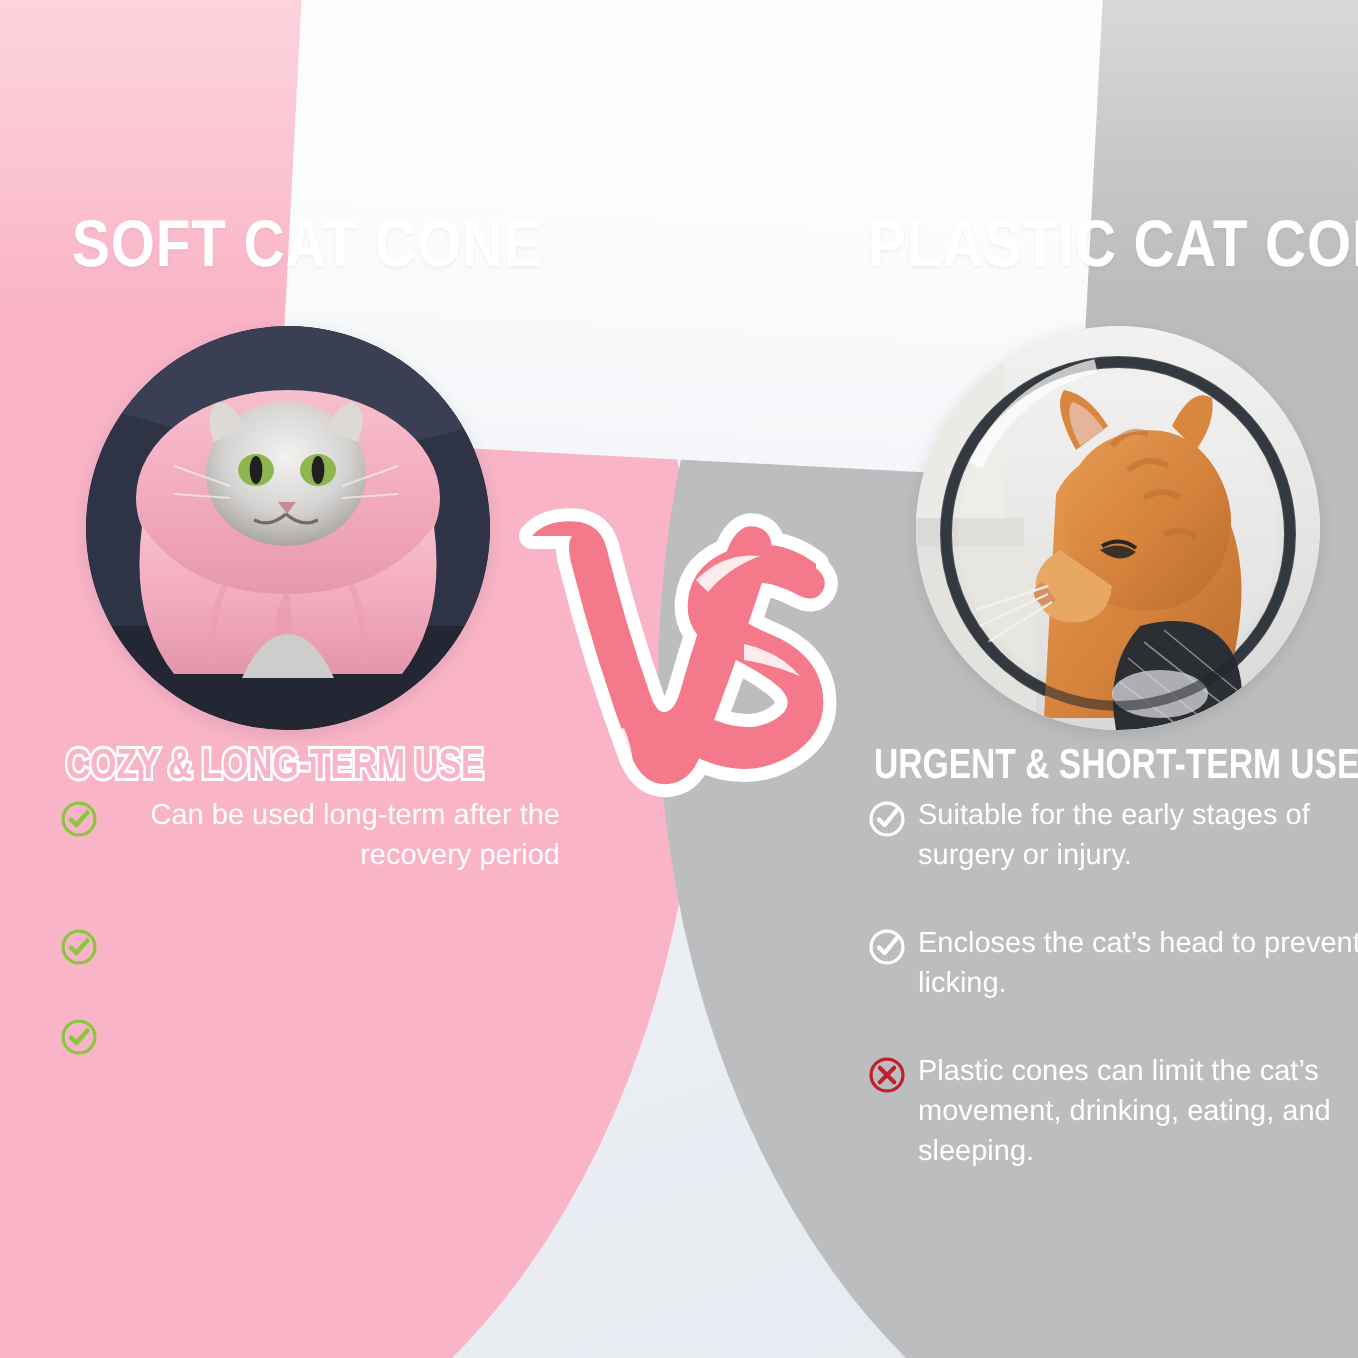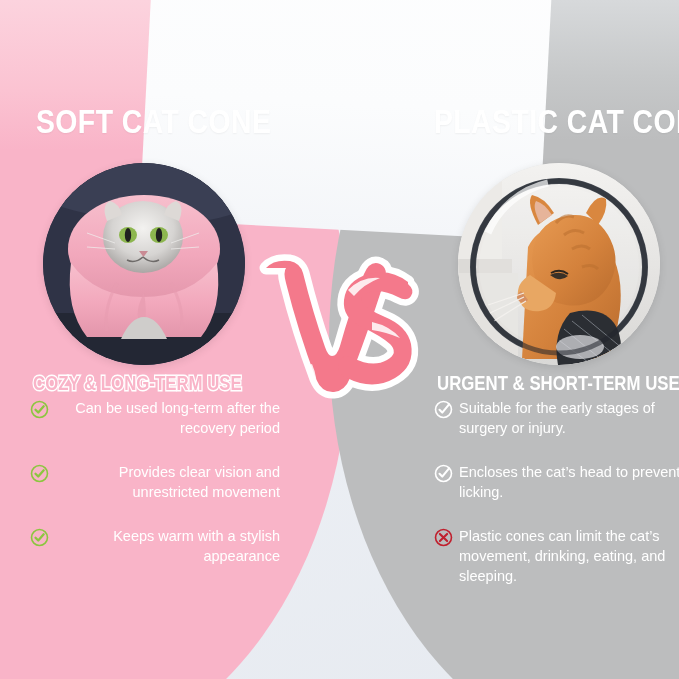--- a/index.html
+++ b/index.html
@@ -235,30 +235,28 @@
       </span>
       <span class="txt">Can be used long-term after the recovery period</span>
     </div>
     <div class="item">
       <span class="ico">
         <svg viewBox="0 0 20 20">
             <circle cx="10" cy="10" r="8.4" fill="none" stroke="#8cc63f" stroke-width="1.7"></circle>
             <path d="M5.8 10.3 8.7 13.2 14.4 6.6" fill="none" stroke="#8cc63f" stroke-width="2.4" stroke-linecap="round" stroke-linejoin="round"></path>
           </svg>
       </span>
-      <span class="txt">Provides clear vision and unrestricted movement</span>
     </div>
     <div class="item">
       <span class="ico">
         <svg viewBox="0 0 20 20">
             <circle cx="10" cy="10" r="8.4" fill="none" stroke="#8cc63f" stroke-width="1.7"></circle>
             <path d="M5.8 10.3 8.7 13.2 14.4 6.6" fill="none" stroke="#8cc63f" stroke-width="2.4" stroke-linecap="round" stroke-linejoin="round"></path>
           </svg>
       </span>
-      <span class="txt">Keeps warm with a stylish appearance</span>
     </div>
   </div>
 
   <div class="list" id="list-right">
     <div class="item">
       <span class="ico">
         <svg viewBox="0 0 20 20">
             <circle cx="10" cy="10" r="8.4" fill="none" stroke="#ffffff" stroke-width="1.7"></circle>
             <path d="M5.8 10.3 8.7 13.2 15.6 4.8" fill="none" stroke="#ffffff" stroke-width="2.2" stroke-linecap="round" stroke-linejoin="round"></path>
           </svg>

